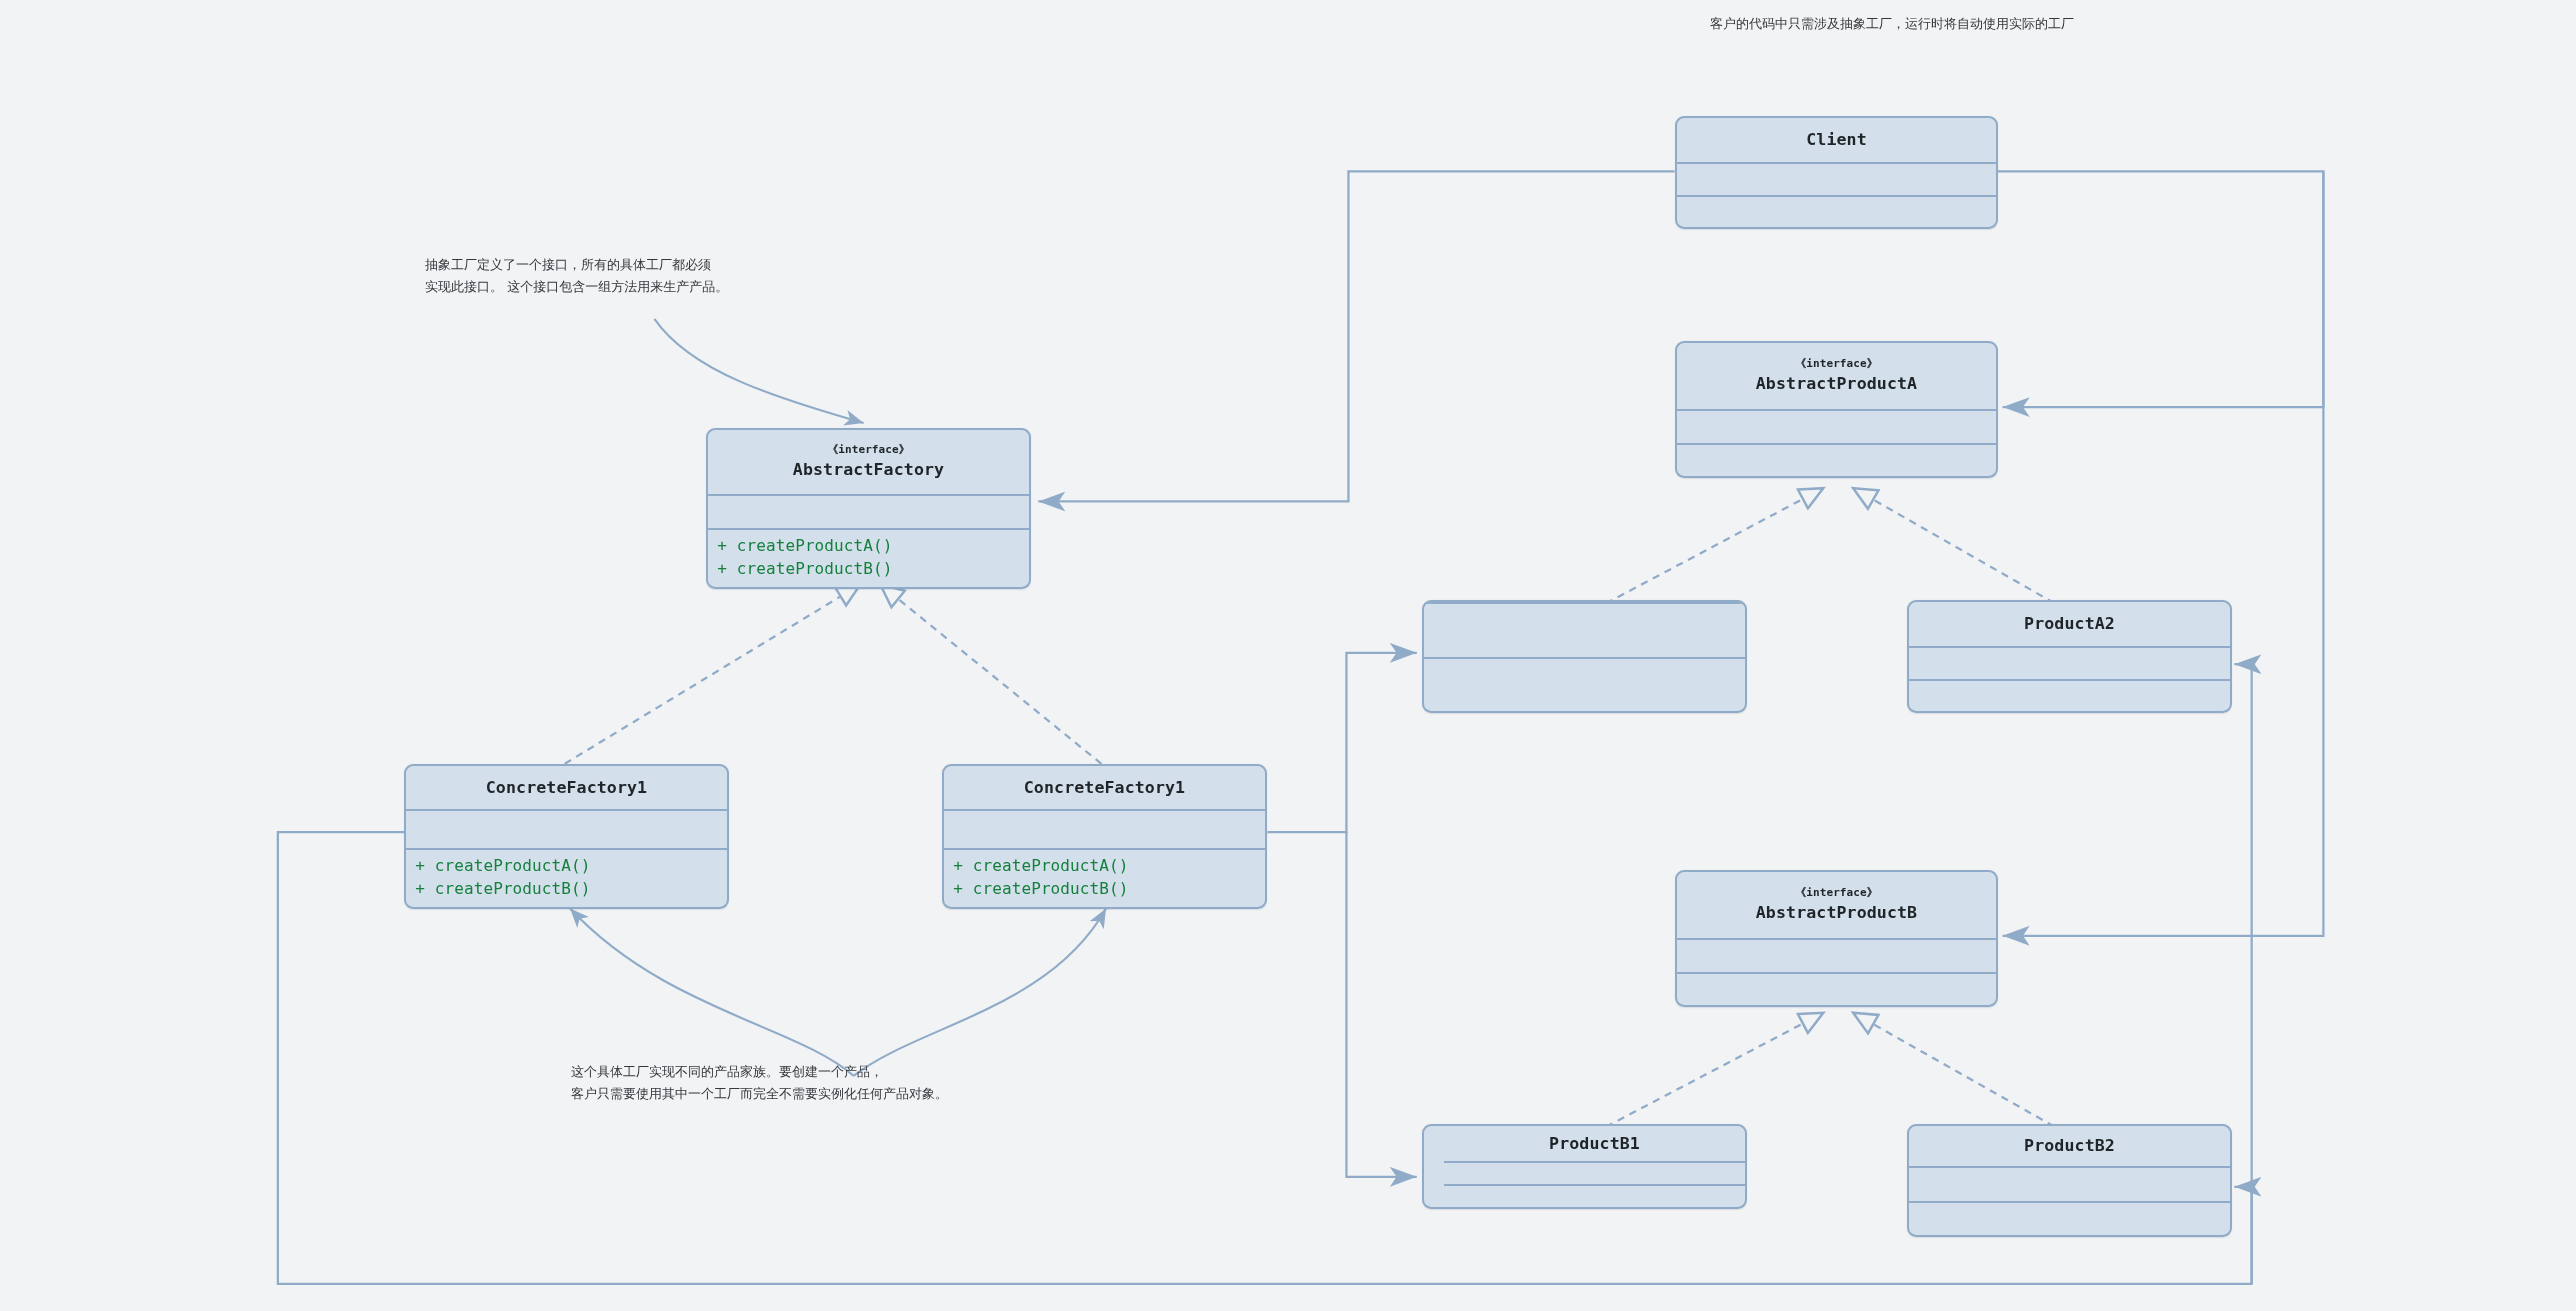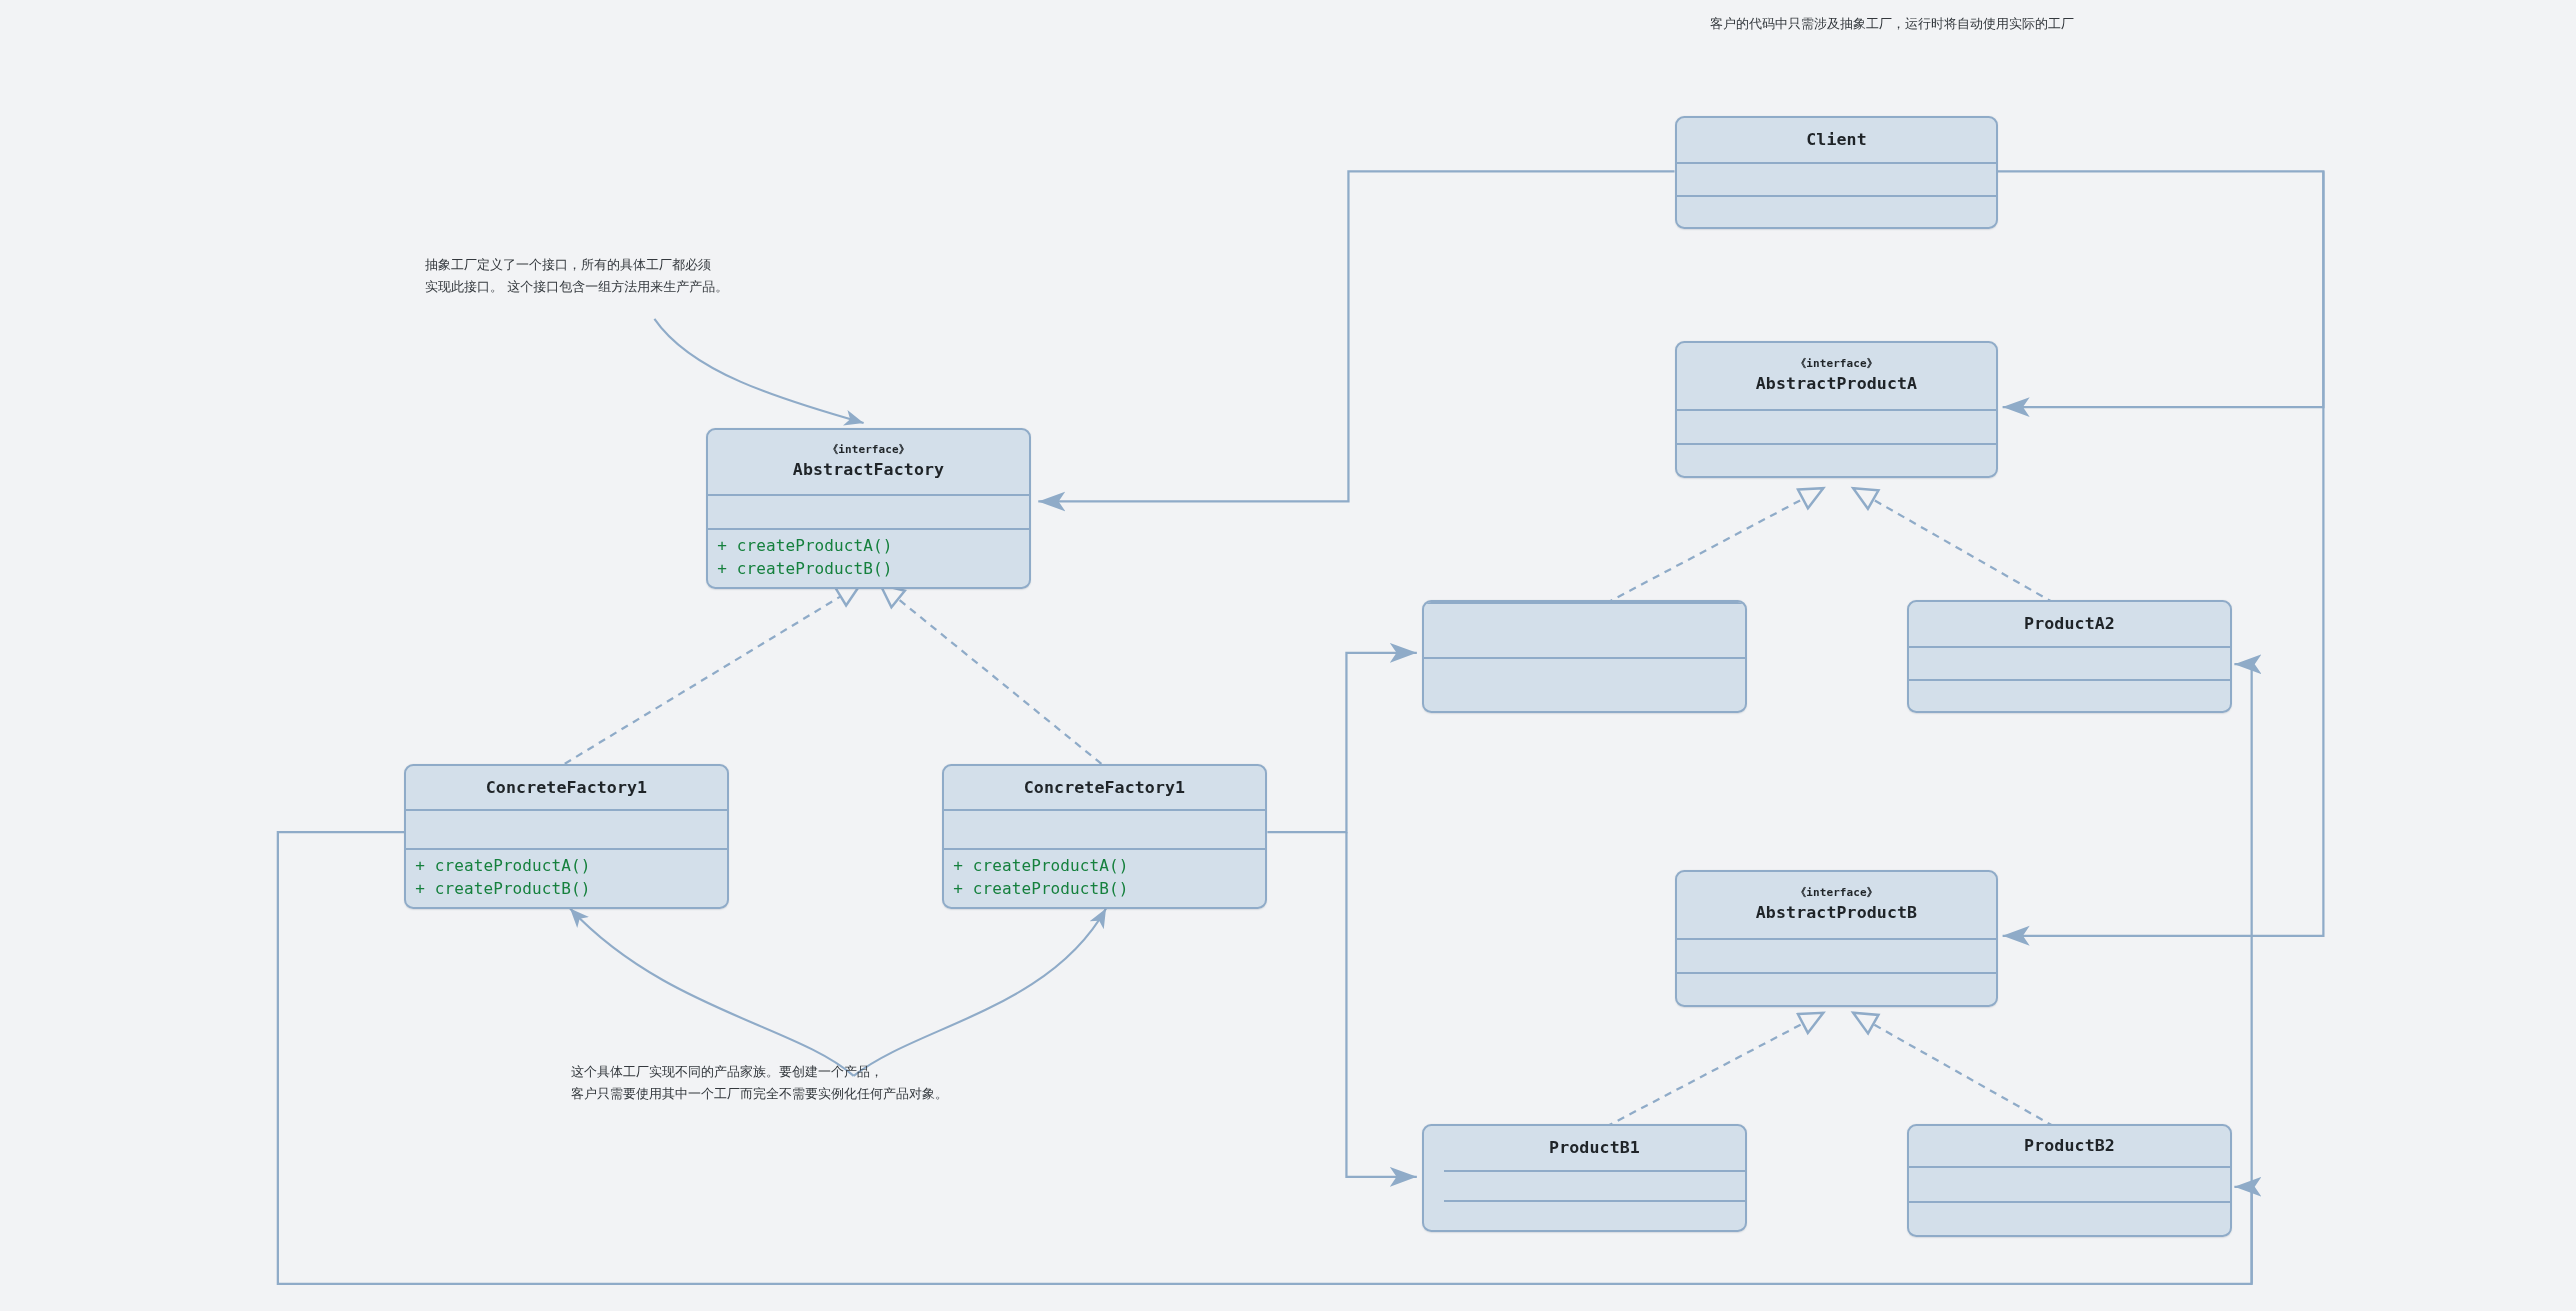--- a/index.html
+++ b/index.html
@@ -240,21 +240,21 @@
   <div class="uml-box" style="left:1907px; top:600px; width:325px; height:113px;">
     <div class="uml-title" style="height:44px;">
       <span class="cname">ProductA2</span>
     </div>
     <div class="uml-sep"></div>
     <div class="uml-compartment"></div>
     <div class="uml-sep"></div>
     <div class="uml-compartment"></div>
   </div>
 
-  <div class="uml-box" style="left:1422px; top:1124px; width:325px; height:108px;padding-left:20px;">
+  <div class="uml-box" style="left:1422px; top:1124px; width:325px; height:85px;padding-left:20px;">
     <div class="uml-title" style="height:44px;">
       <span class="cname">ProductB1</span>
     </div>
     <div class="uml-sep"></div>
     <div class="uml-compartment"></div>
     <div class="uml-sep"></div>
     <div class="uml-compartment"></div>
   </div>
 
   <div class="uml-box" style="left:1907px; top:1124px; width:325px; height:113px;">

